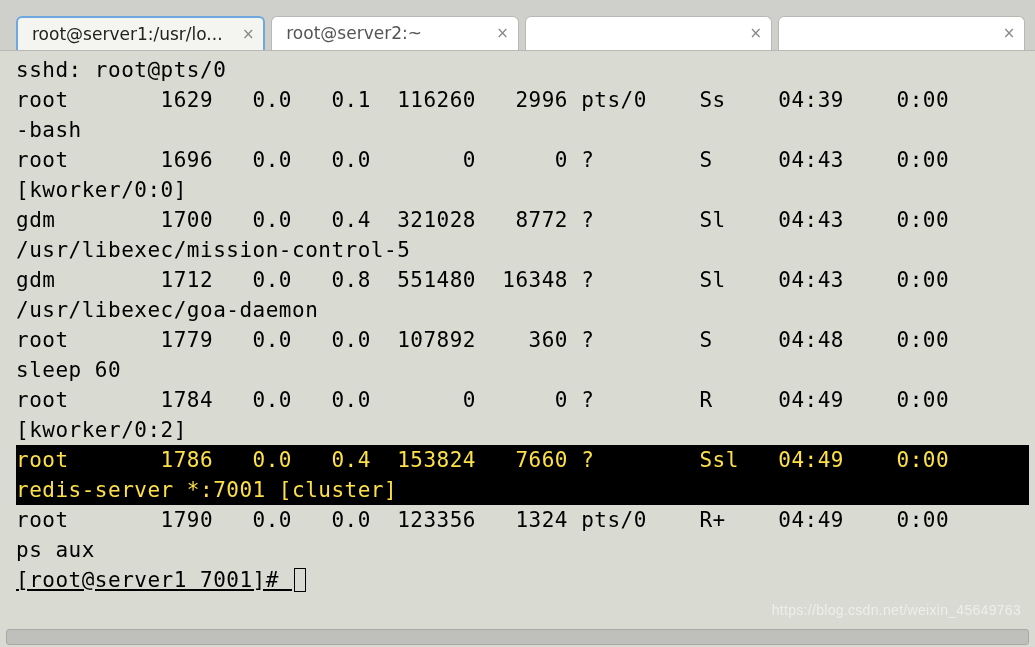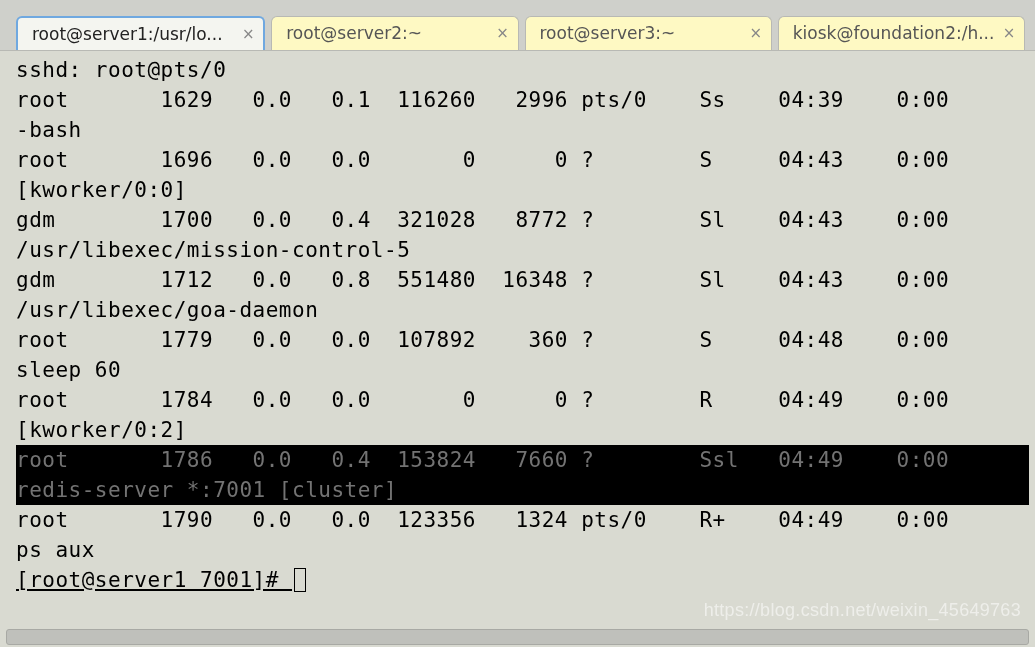--- a/index.html
+++ b/index.html
@@ -30,21 +30,21 @@
   .tab {
     position: relative;
     height: 34px;
     display: flex;
     align-items: center;
     padding: 0 26px 0 14px;
     border: 1px solid #b8b9b4;
     border-bottom: none;
     border-top-left-radius: 6px;
     border-top-right-radius: 6px;
-    background: #fef9c3;
+    background: #ffffff;
     font-family: "DejaVu Sans", "Liberation Sans", Arial, sans-serif;
     font-size: 17px;
     color: #555;
     min-width: 0;
     flex: 1 1 0;
     max-width: 260px;
     cursor: pointer;
   }
   .tab.active {
     background: #f4f5f0;
@@ -82,21 +82,21 @@
     line-height: 30px;
     letter-spacing: 0.5px;
     color: #000;
     white-space: pre;
     overflow: hidden;
     position: relative;
   }
   .row { white-space: pre; }
   .highlight {
     background: #000;
-    color: #737373;
+    color: #fde047;
     display: block;
   }
   .prompt-line { display: flex; align-items: center; text-decoration: underline; }
   .cursor {
     display: inline-block;
     width: 12px;
     height: 24px;
     border: 1px solid #000;
     margin-left: 2px;
     vertical-align: middle;
@@ -109,21 +109,21 @@
     height: 16px;
     background: #bfc0bb;
     border: 1px solid #a8a9a4;
     border-radius: 3px;
   }
   .watermark {
     position: absolute;
     right: 14px;
     bottom: 22px;
     font-family: Arial, sans-serif;
-    font-size: 18px;
+    font-size: 14px;
     color: rgba(255,255,255,0.55);
     letter-spacing: 0.3px;
     pointer-events: none;
   }
 </style>
 </head>
 <body>
 
 <div class="window">
   <div class="topbar"></div>
@@ -131,25 +131,23 @@
   <div class="tabbar" id="tabbar">
       <div class="tab active">
         <span class="label">root@server1:/usr/lo...</span>
         <span class="close">×</span>
       </div>
       <div class="tab">
         <span class="label">root@server2:~</span>
         <span class="close">×</span>
       </div>
       <div class="tab">
-        <span class="label">root@server3:~</span>
         <span class="close">×</span>
       </div>
       <div class="tab">
-        <span class="label">kiosk@foundation2:/h...</span>
         <span class="close">×</span>
       </div>
     </div>
 
   <div class="terminal" id="terminal"><div class="row">sshd: root@pts/0</div><div class="row">root       1629   0.0   0.1  116260   2996 pts/0    Ss    04:39    0:00</div><div class="row">-bash</div><div class="row">root       1696   0.0   0.0       0      0 ?        S     04:43    0:00</div><div class="row">[kworker/0:0]</div><div class="row">gdm        1700   0.0   0.4  321028   8772 ?        Sl    04:43    0:00</div><div class="row">/usr/libexec/mission-control-5</div><div class="row">gdm        1712   0.0   0.8  551480  16348 ?        Sl    04:43    0:00</div><div class="row">/usr/libexec/goa-daemon</div><div class="row">root       1779   0.0   0.0  107892    360 ?        S     04:48    0:00</div><div class="row">sleep 60</div><div class="row">root       1784   0.0   0.0       0      0 ?        R     04:49    0:00</div><div class="row">[kworker/0:2]</div><div class="row highlight">root       1786   0.0   0.4  153824   7660 ?        Ssl   04:49    0:00</div><div class="row highlight">redis-server *:7001 [cluster]</div><div class="row">root       1790   0.0   0.0  123356   1324 pts/0    R+    04:49    0:00</div><div class="row">ps aux</div><div class="row prompt-line"><span>[root@server1 7001]# </span><span class="cursor"></span></div>
     
     <div class="scrollbar-bottom"></div>
     <div class="watermark">https://blog.csdn.net/weixin_45649763</div>
   </div>
 </div>

